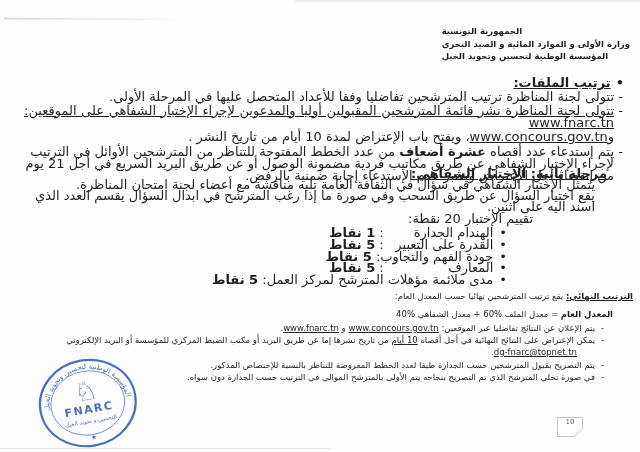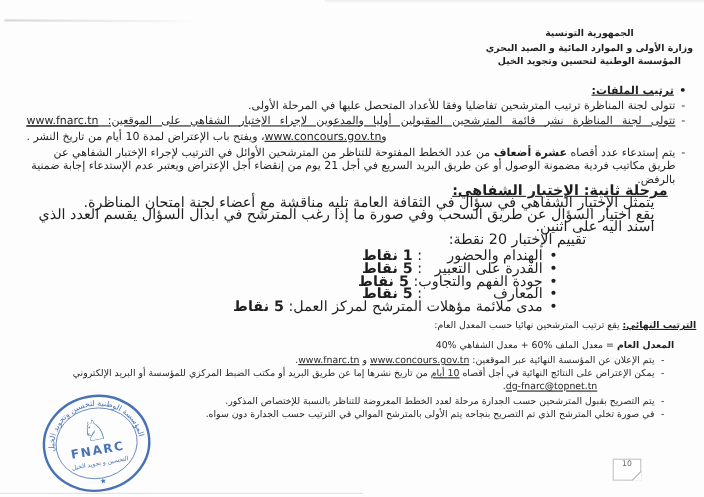--- a/index.html
+++ b/index.html
@@ -14,55 +14,55 @@
   
   .artifact-top-right { position:absolute; top:0; right:0; width:345px; height:3px;
     background:linear-gradient(to bottom,#ececec,transparent); }
   .artifact-smudge { position:absolute; top:18px; left:4px; width:178px; height:2px;
     background:linear-gradient(to right,#b9b9b9,#d8d8d8 40%,#ededed 80%,transparent);
     opacity:.55; transform:rotate(.25deg); }
   .artifact-bottom { position:absolute; top:448px; left:0; width:330px; height:1px;
     background:#d6d6d6; opacity:.7; }
 
   
-  .header { position:absolute; top:25px; right:10px; text-align:center;
+  .header { position:absolute; top:25px; right:10px; text-align:left;
     font-size:8.5px; font-weight:bold; line-height:12.5px;margin-left:19px; }
 
   
   .dash-item { position:relative; padding-right:10px; line-height:12px; }
   .dash { position:absolute; right:1px; top:0; }
   .u { text-decoration:underline; }
   .b { font-weight:bold; }
   .link { text-decoration:underline; color:#1f1f1f; }
 
   
-  .sec1 { position:absolute; top:77px; right:16px; width:600px; font-size:10px; line-height:11.5px; }
+  .sec1 { position:absolute; top:77px; right:16px; width:600px; font-size:13px; line-height:11.5px; }
   .sec1-title { font-weight:bold; margin-bottom:2px; }
   .sec1-title .bullet { margin-left:5px; font-weight:bold; }
   .sec1-title .t { text-decoration:underline; }
   .stretch { text-align:justify; text-align-last:justify;text-decoration:underline; }
-  .center-line { text-align:left; margin-top:2.5px; }
+  .center-line { text-align:right; margin-top:2.5px; }
   .mt2 { margin-top:2px; } .mt3 { margin-top:3px; }
 
   
   .sec2 { position:absolute; top:168px; right:33px; width:575px; font-size:13px; line-height:11px; }
   .sec2-title { font-weight:bold; text-decoration:underline; }
   .sec2 .p { margin-right:12px; }
   .eval-title { margin-right:74px; margin-top:1px; }
   .crit { margin-top:4px; margin-right:100px; width:178px; }
   .crit-row { display:flex; justify-content:space-between; line-height:9px; margin-bottom:2.8px; white-space:nowrap; }
   .crit-label .bullet { margin-left:6px; }
   .crit-val .pts { font-weight:bold; }
 
   
   .sec3 { position:absolute; top:290px; right:7px; width:606px; font-size:8.5px; line-height:12px; }
   .sec3-title { font-weight:bold; text-decoration:underline; }
   .formula { margin-top:6px; margin-right:20px; }
   .f-items { margin-right:28px; margin-top:2px; line-height:13px; }
-  .email-line { margin-right:62px; text-align:right; }
+  .email-line { margin-right:28px; text-align:right; }
 
   
   .stamp { position:absolute; left:36px; top:357px; width:104px; height:94px;
     transform:rotate(-10deg); opacity:.92; }
 
   
   .pagenum { position:absolute; left:557px; top:417px; width:26px; height:20px;
     border:1px solid #c4c4c4; background:#ffffff; font-size:7px; color:#666;
     display:flex; align-items:flex-start; justify-content:center; }
   .fold { position:absolute; right:-1px; bottom:-1px; width:9px; height:9px;
@@ -107,21 +107,21 @@
     </div>
   </div>
 
   <div class="sec2 rtl">
     <div class="sec2-title">مرحلة ثانية: الإختبار الشفاهي:</div>
     <div class="p">يتمثل الإختبار الشفاهي في سؤال في الثقافة العامة تليه مناقشة مع أعضاء لجنة امتحان المناظرة.</div>
     <div class="p">يقع اختيار السؤال عن طريق السحب وفي صورة ما إذا رغب المترشح في ابدال السؤال يقسم العدد الذي اسند اليه على اثنين.</div>
     <div class="eval-title">تقييم الإختبار 20 نقطة:</div>
     <div class="crit">
       <div class="crit-row">
-        <span class="crit-label"><span class="bullet">•</span><span>الهندام والحضور</span></span>
+        <span class="crit-label"><span class="bullet">•</span><span>الهندام الجدارة</span></span>
         <span class="crit-val"><span>:</span> <span class="pts">1 نقاط</span></span>
       </div>
       <div class="crit-row">
         <span class="crit-label"><span class="bullet">•</span><span>القدرة على التعبير</span></span>
         <span class="crit-val"><span>:</span> <span class="pts">5 نقاط</span></span>
       </div>
       <div class="crit-row">
         <span class="crit-label"><span class="bullet">•</span><span>جودة الفهم والتجاوب</span></span>
         <span class="crit-val"><span>:</span> <span class="pts">5 نقاط</span></span>
       </div>
@@ -139,32 +139,32 @@
   <div class="sec3 rtl">
     <div>
       <span class="sec3-title">الترتيب النهائي:</span><span> يقع ترتيب المترشحين نهائيا حسب المعدل العام:</span>
     </div>
     <div class="formula">
       <span class="b">المعدل العام</span><span> = معدل الملف %60 + معدل الشفاهي %40</span>
     </div>
     <div class="f-items">
       <div class="dash-item">
         <span class="dash">-</span>
-        <span>يتم الإعلان عن المؤسسة النهائية عبر الموقعين: </span><span class="link">www.concours.gov.tn</span><span> و </span><span class="link">www.fnarc.tn</span><span>.</span>
+        <span>يتم الإعلان عن النتائج تفاضليا عبر الموقعين: </span><span class="link">www.concours.gov.tn</span><span> و </span><span class="link">www.fnarc.tn</span><span>.</span>
       </div>
       <div class="dash-item">
         <span class="dash">-</span>
         <span>يمكن الإعتراض على النتائج النهائية في أجل أقصاه </span><span class="u">10 أيام</span><span> من تاريخ نشرها إما عن طريق البريد أو مكتب الضبط المركزي للمؤسسة أو البريد الإلكتروني</span>
       </div>
       <div class="email-line">
         <span class="link">dg-fnarc@topnet.tn</span><span>.</span>
       </div>
       <div class="dash-item">
         <span class="dash">-</span>
-        <span>يتم التصريح بقبول المترشحين حسب الجدارة مرحلة لعدد الخطط المعروضة للتناظر بالنسبة للإختصاص المذكور.</span>
+        <span>يتم التصريح بقبول المترشحين حسب الجدارة طبقا لعدد الخطط المعروضة للتناظر بالنسبة للإختصاص المذكور.</span>
       </div>
       <div class="dash-item">
         <span class="dash">-</span>
         <span>في صورة تخلي المترشح الذي تم التصريح بنجاحه يتم الأولى بالمترشح الموالي في الترتيب حسب الجدارة دون سواه.</span>
       </div>
     </div>
   </div>
 
   <div class="stamp">
     <svg width="104" height="94" viewBox="0 0 104 94">

